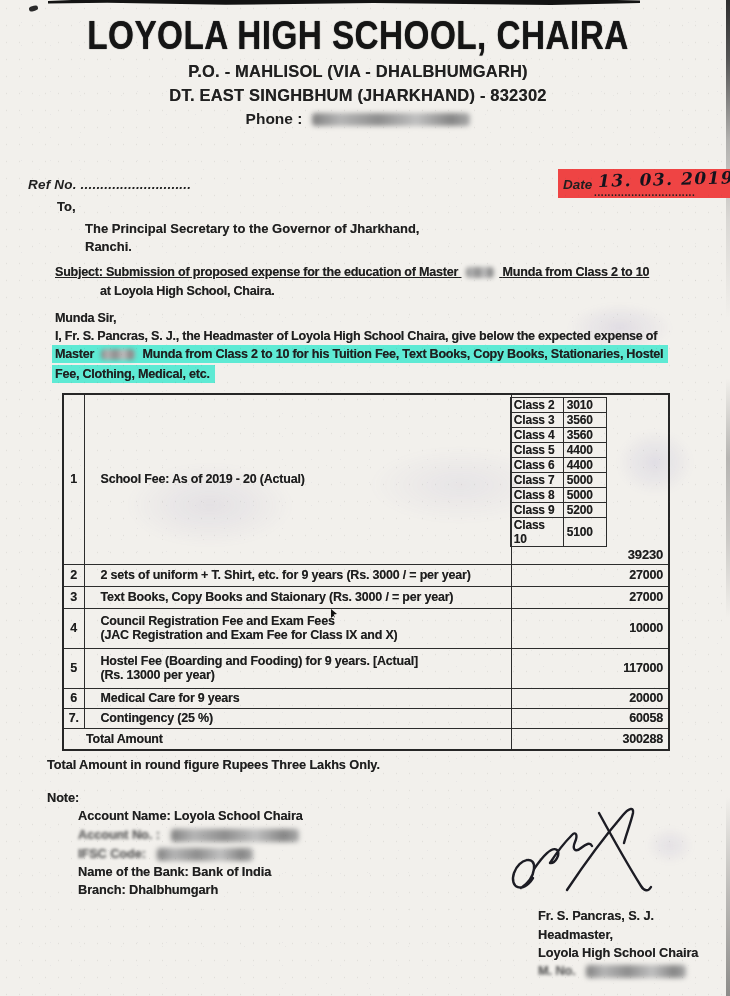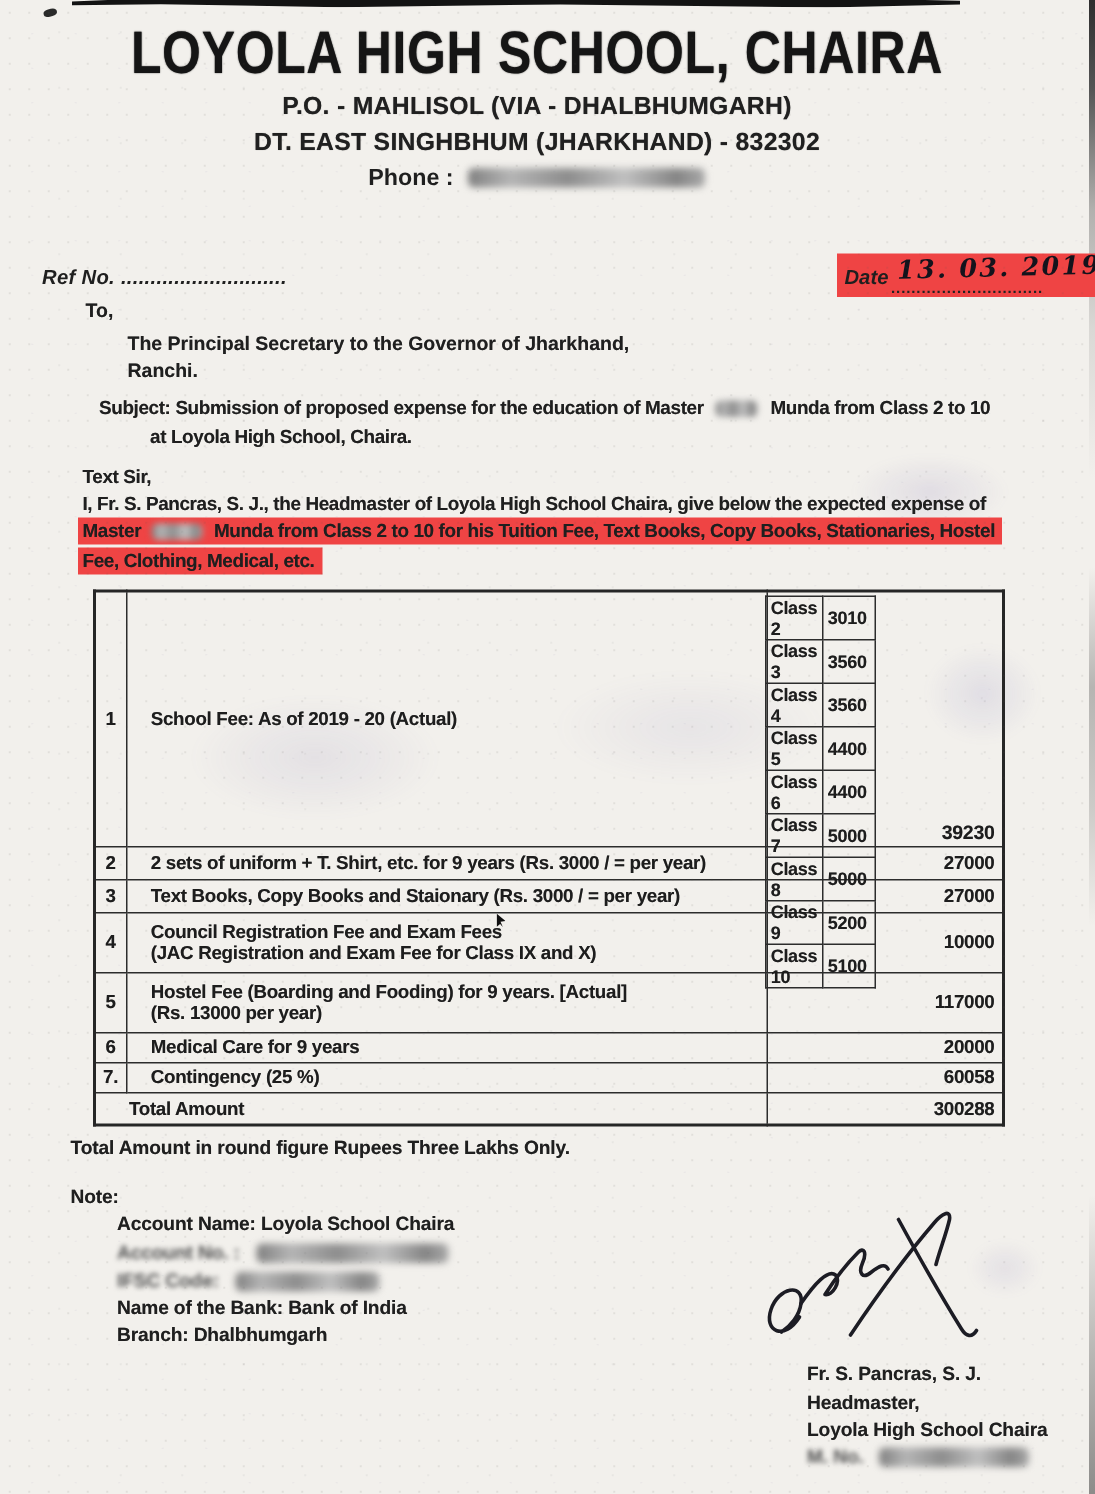--- a/index.html
+++ b/index.html
@@ -40,30 +40,30 @@
   
   .t{font-weight:700;font-size:13px;text-shadow:0 0 .4px rgba(25,25,25,.55);}
   .bodyline{font-weight:700;font-size:12.6px;letter-spacing:-.25px;white-space:nowrap;
     text-shadow:0 0 .4px rgba(25,25,25,.55);}
   .refno{top:177px;left:28px;font-style:italic;font-weight:700;font-size:13.5px;letter-spacing:.2px;}
   .datebox{top:169px;left:558px;width:179px;height:29px;background:#ef4444;}
   .date-label{position:absolute;left:5px;top:8px;font-style:italic;font-weight:700;font-size:13.5px;}
   .date-script{position:absolute;left:40px;top:0px;font-family:"DejaVu Serif",serif;font-style:italic;
     font-weight:700;font-size:17px;letter-spacing:1.5px;color:#14131c;transform:rotate(-1.5deg);white-space:nowrap;}
   .date-dots{position:absolute;left:36px;bottom:0px;font-weight:700;font-size:10px;letter-spacing:.6px;color:#222;white-space:nowrap;}
-  .hl{background:#ef4444;padding:2px 5px 2px 3px;}
+  .hl{background:#5eead4;padding:2px 5px 2px 3px;}
   
   .feetable{position:absolute;top:393px;left:62px;width:606px;border-collapse:collapse;table-layout:fixed;
     border:2.6px solid #262626;}
   .feetable td{border:1.7px solid #2c2c2c;font-weight:700;font-size:12.5px;letter-spacing:-.2px;
     padding:1px 16px;vertical-align:middle;color:#1d1d1d;text-shadow:0 0 .4px rgba(25,25,25,.5);}
   .feetable .no-cell{text-align:center;padding:0;}
   .feetable .amt{text-align:right;padding-right:5px;}
   .row1-amt{position:relative;padding:0 !important;}
-  .classtable{position:absolute;left:-1.7px;top:2px;bottom:12px;width:74px;border-collapse:collapse;}
+  .classtable{position:absolute;left:-1.7px;top:2px;bottom:12px;width:97px;border-collapse:collapse;}
   .classtable td{border:1.5px solid #2c2c2c;font-size:12px;font-weight:700;padding:0 3px;letter-spacing:-.2px;}
   .classtable .cl-val{text-align:left;width:36px;}
   .row1-total{position:absolute;right:5px;bottom:2px;font-weight:700;font-size:13px;}
   .total-label{padding-left:22px !important;}
   
   .foot{font-weight:700;font-size:12.8px;letter-spacing:-.1px;text-shadow:0 0 .4px rgba(25,25,25,.55);white-space:nowrap;}
   .sig-block{font-weight:700;font-size:12.8px;letter-spacing:-.1px;text-shadow:0 0 .4px rgba(25,25,25,.55);margin-left:28px;}
   .sig-svg{stroke:#1c1c24;stroke-width:2.4;fill:none;stroke-linecap:round;stroke-linejoin:round;}
 </style>
 </head>
@@ -92,28 +92,28 @@
   <div class="abs datebox">
     <span class="date-label">Date</span>
     <span class="date-dots">..............................</span>
     <span class="date-script">13. 03. 2019.</span>
   </div>
 
   <div class="abs t" style="top:199px;left:57px;">To,</div>
   <div class="abs t" style="top:221px;left:85px;">The Principal Secretary to the Governor of Jharkhand,</div>
   <div class="abs t" style="top:239px;left:85px;">Ranchi.</div>
 
-  <div class="abs bodyline" style="top:265px;left:66px;">
+  <div class="abs bodyline" style="top:265px;left:55px;text-decoration:underline;">
     <span>Subject: Submission of proposed expense for the education of Master</span>
     <span class="blur-bar blur-sm" style="width:28px;margin:0 5px;"></span>
     <span>Munda from Class 2 to 10</span>
   </div>
   <div class="abs bodyline" style="top:284px;left:100px;">at Loyola High School, Chaira.</div>
 
-  <div class="abs bodyline" style="top:311px;left:55px;">Text Sir,</div>
+  <div class="abs bodyline" style="top:311px;left:55px;">Munda Sir,</div>
   <div class="abs bodyline" style="top:329px;left:55px;">I, Fr. S. Pancras, S. J., the Headmaster of Loyola High School Chaira, give below the expected expense of</div>
   <div class="abs bodyline" style="top:347px;left:52px;">
     <span class="hl">
       <span>Master</span>
       <span class="blur-bar blur-sm" style="width:34px;margin:0 4px;"></span>
       <span>Munda from Class 2 to 10 for his Tuition Fee, Text Books, Copy Books, Stationaries, Hostel</span>
     </span>
   </div>
   <div class="abs bodyline" style="top:367px;left:52px;">
     <span class="hl">Fee, Clothing, Medical, etc.</span>

